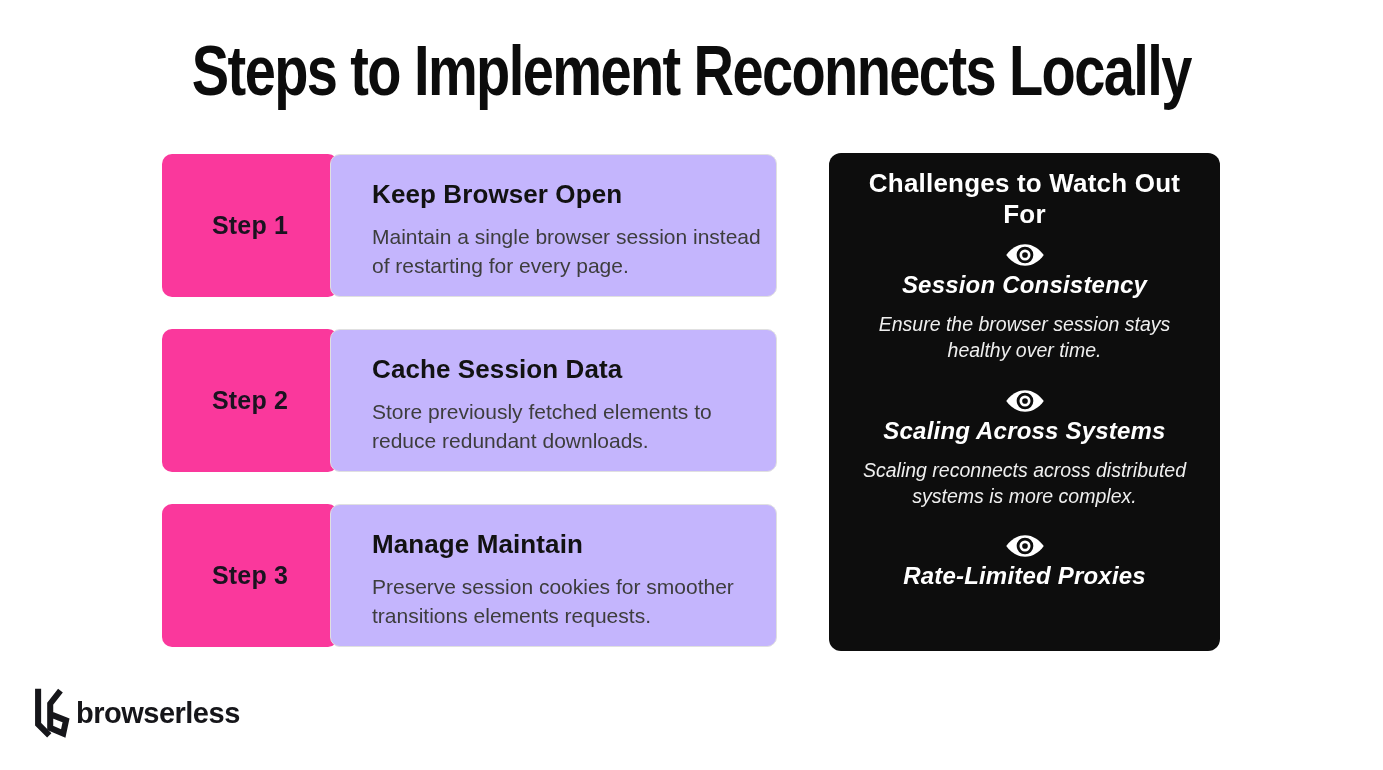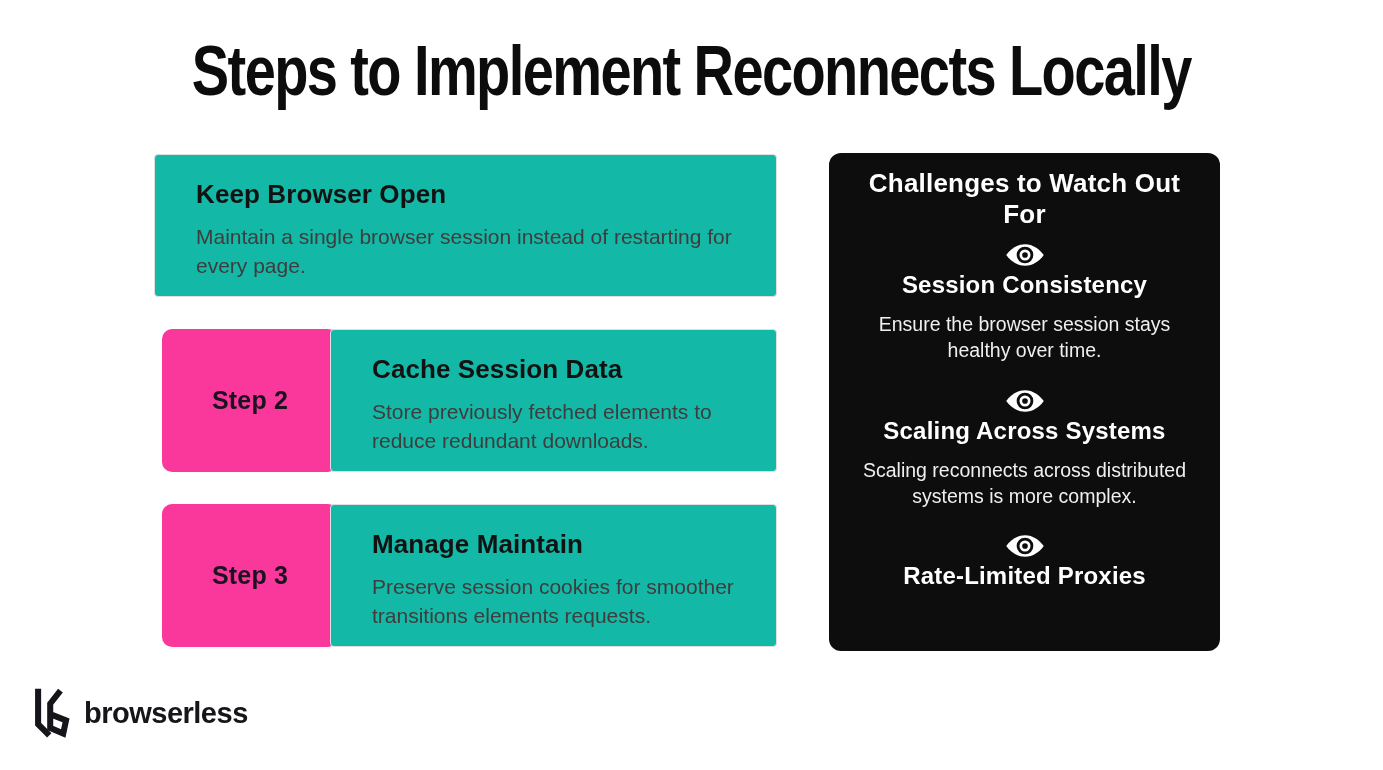--- a/index.html
+++ b/index.html
@@ -48,23 +48,23 @@
     display:flex;align-items:center;justify-content:center;
     flex:none;
   }
   .step-badge span{
     font-size:25px;font-weight:700;color:#1b1320;letter-spacing:0.2px;
   }
   .step-card{
     position:relative;
     flex:1;
     margin-left:-8px;
-    background:#14b8a6;
+    background:#c4b5fd;
     border:1px solid var(--card-border);
-    border-radius:4px;
+    border-radius:10px;
     padding:24px 6px 28px 41px;
     z-index:1;
   }
   .step-card h2{
     font-size:26px;font-weight:700;color:#121212;
     margin-bottom:13px;letter-spacing:0.1px;
   }
   .step-card p{
     font-size:21px;line-height:1.38;color:#3d3d3d;
   }
@@ -77,52 +77,55 @@
     background:var(--panel-black);
     border-radius:12px;
     color:#ffffff;
     text-align:center;
     padding:15px 32px;
   }
   .panel-heading{
     font-size:26px;font-weight:700;letter-spacing:0.2px;
     margin-bottom:12px;
   }
-  .challenge{margin-bottom:24px;}
+  .challenge{margin-bottom:24px;font-style:italic;}
   .challenge .eye{display:block;margin:0 auto 3px;}
   .challenge h3{
     font-size:24px;font-weight:700;margin-bottom:6px;letter-spacing:0.2px;
   }
   .challenge p{
     font-size:19.5px;line-height:1.35;color:#efefef;
     max-width:352px;margin:12px auto;
   }
 
   
   .brand{
     position:absolute;left:32px;top:686px;
-    display:flex;align-items:center;gap:10px;
+    display:flex;align-items:center;gap:2px;
   }
   .brand-mark{display:block;}
   .brand-text{
     font-size:29px;font-weight:700;color:#16161a;letter-spacing:-0.5px;
   }
 </style>
 </head>
 <body>
 
 <div class="page">
 
   <h1 class="title">
     <span class="title-inner">Steps to Implement Reconnects Locally</span>
   </h1>
 
   <div class="steps">
 
     <div class="step-row">
+      <div class="step-badge">
+        <span>Step 1</span>
+      </div>
       <div class="step-card">
         <h2>Keep Browser Open</h2>
         <p>Maintain a single browser session instead of restarting for every page.</p>
       </div>
     </div>
 
     <div class="step-row">
       <div class="step-badge">
         <span>Step 2</span>
       </div>

